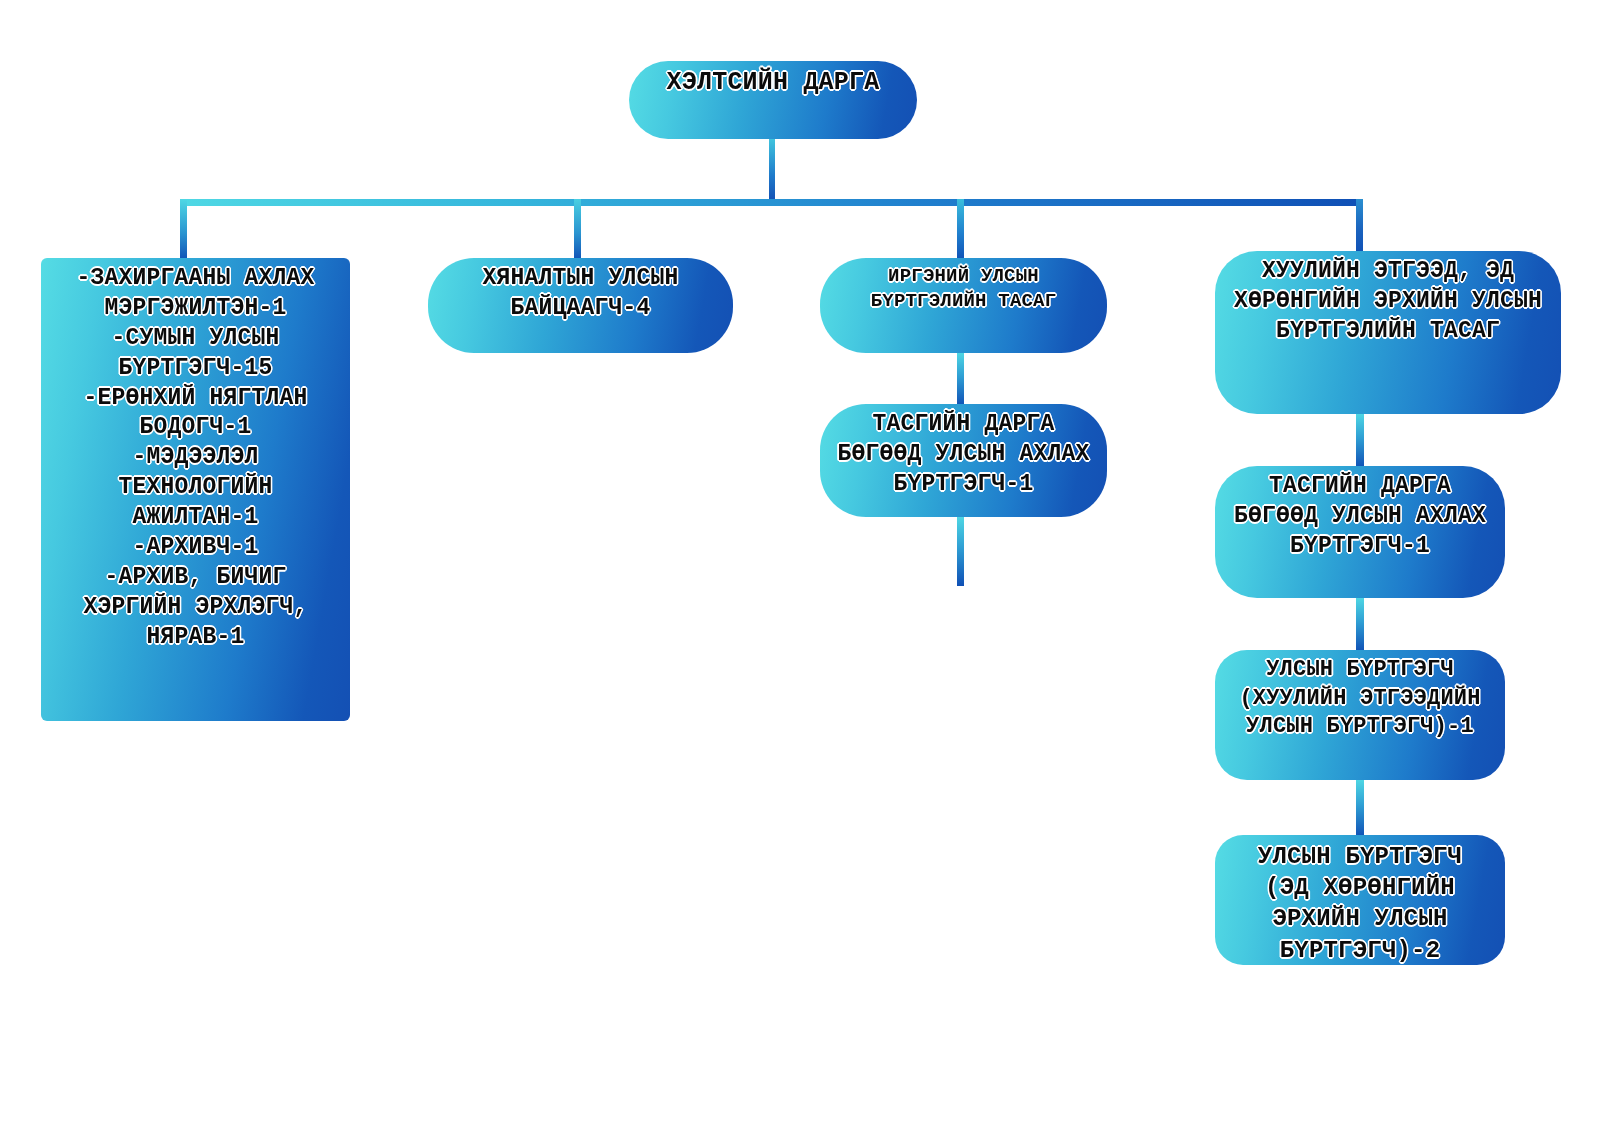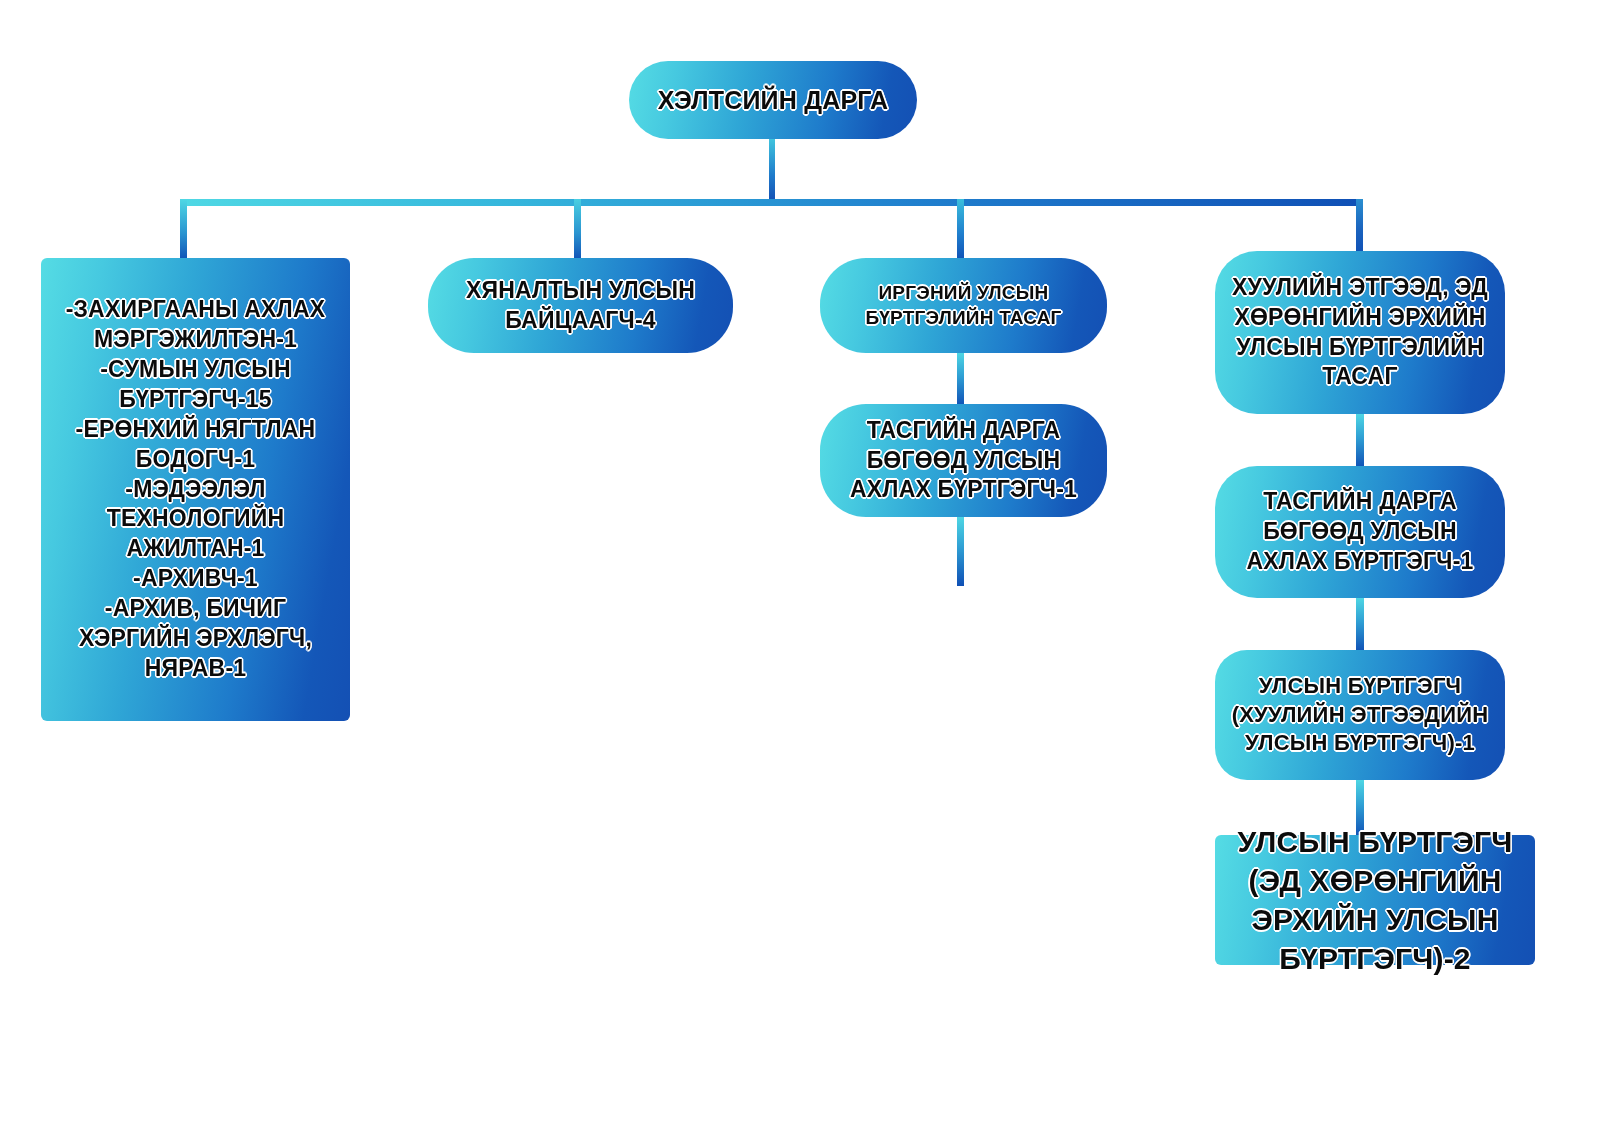--- a/index.html
+++ b/index.html
@@ -26,52 +26,53 @@
   .conn-v {
     position: absolute;
     background-image: linear-gradient(180deg, #4FD8E4 0%, #2F9FD4 45%, #0F4FB5 100%);
   }
 
   
   .node {
     position: absolute;
     box-sizing: border-box;
     display: flex;
-    align-items: center;
+    align-items: flex-start;
     justify-content: center;
     text-align: center;
     background-image: linear-gradient(100deg, #55DCE4 0%, #46C9E0 16%, #2FA6D6 40%, #1E7BCB 68%, #1457B8 88%, #1450B4 100%);
     color: #0b0b0b;
     font-weight: bold;
     letter-spacing: 0.2px;
     line-height: 1.30;
     padding: 6px 14px;
     -webkit-text-stroke: 0px;
     text-shadow:
        1.6px 0 0 #ffffff, -1.6px 0 0 #ffffff,
        0 1.6px 0 #ffffff, 0 -1.6px 0 #ffffff,
        1.1px 1.1px 0 #ffffff, -1.1px 1.1px 0 #ffffff,
        1.1px -1.1px 0 #ffffff, -1.1px -1.1px 0 #ffffff;
+    font-family: Liberation Mono, monospace;
   }
   .node .txt {
     display: block;
     white-space: pre-line;
   }
 
   
   #node-head       { left: 629px;  top: 61px;  width: 288px; height: 78px;  border-radius: 39px; font-size: 25px; }
   #node-admin      { left: 41px;   top: 258px; width: 309px; height: 463px; border-radius: 6px; font-size: 23px; }
   #node-inspector  { left: 428px;  top: 258px; width: 305px; height: 95px;  border-radius: 46px; font-size: 23px; }
   #node-civil-dept { left: 820px;  top: 258px; width: 287px; height: 95px;  border-radius: 46px; font-size: 19px; }
   #node-civil-head { left: 820px;  top: 404px; width: 287px; height: 113px; border-radius: 46px; font-size: 23px; }
   #node-civil-reg  { left: 820px;  top: 584px; width: 287px; height: 58px;  border-radius: 29px; font-size: 23px; }
-  #node-legal-dept { left: 1215px; top: 251px; width: 290px; height: 163px; border-radius: 42px; font-size: 23px; }
+  #node-legal-dept { left: 1215px; top: 251px; width: 346px; height: 163px; border-radius: 42px; font-size: 23px; }
   #node-legal-head { left: 1215px; top: 466px; width: 290px; height: 132px; border-radius: 42px; font-size: 23px; }
   #node-legal-r1   { left: 1215px; top: 650px; width: 290px; height: 130px; border-radius: 32px; font-size: 22px; }
-  #node-legal-r2   { left: 1215px; top: 835px; width: 320px; height: 130px; border-radius: 6px; font-size: 30px; }
+  #node-legal-r2   { left: 1215px; top: 835px; width: 290px; height: 130px; border-radius: 28px; font-size: 24px; }
 </style>
 </head>
 <body>
 
 <div id="canvas">
 
   <div class="conn-v" style="left:769px; top:139px; width:6px; height:62px;
               background-image:linear-gradient(180deg,#3FC4DE 0%,#1E79CA 60%,#1450B4 100%);"></div>
 
   <div class="conn" style="left:180px; top:199px; width:1183px; height:7px;"></div>

